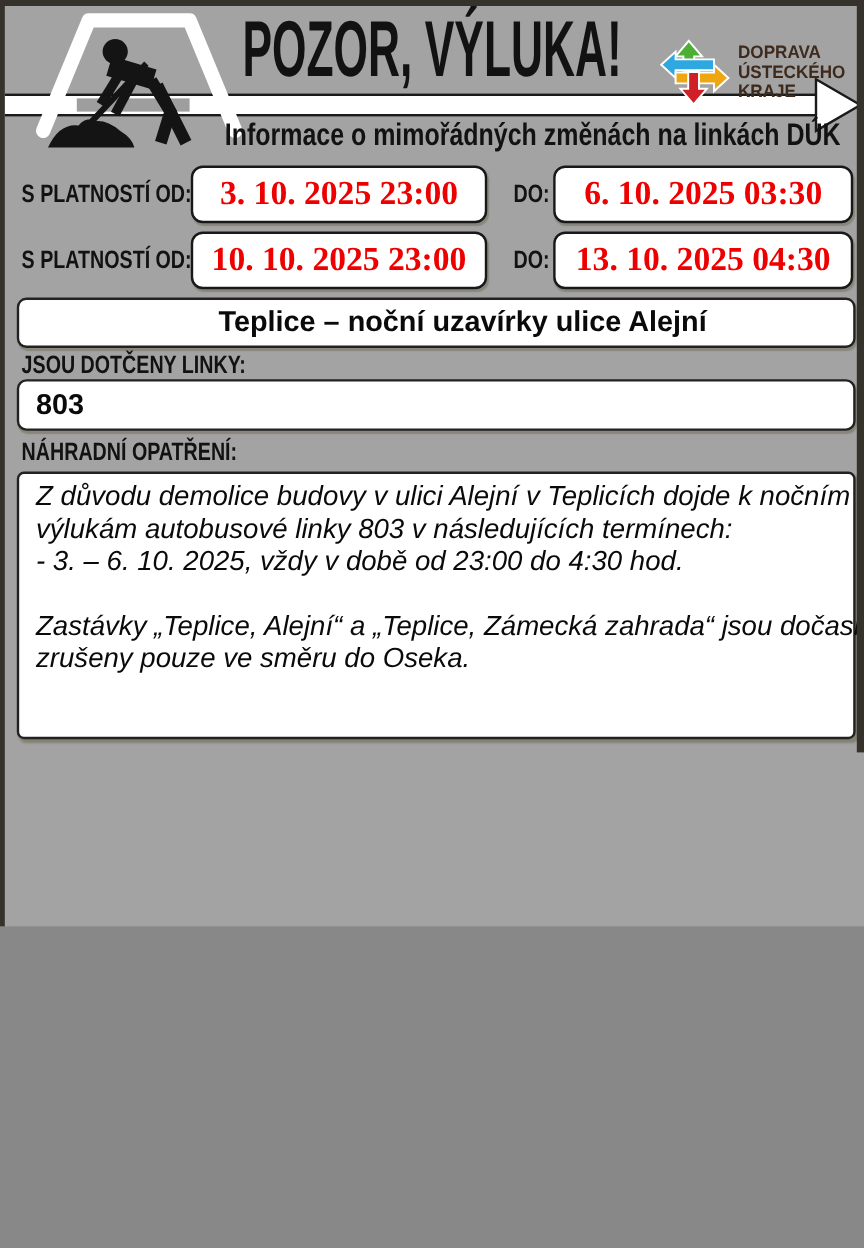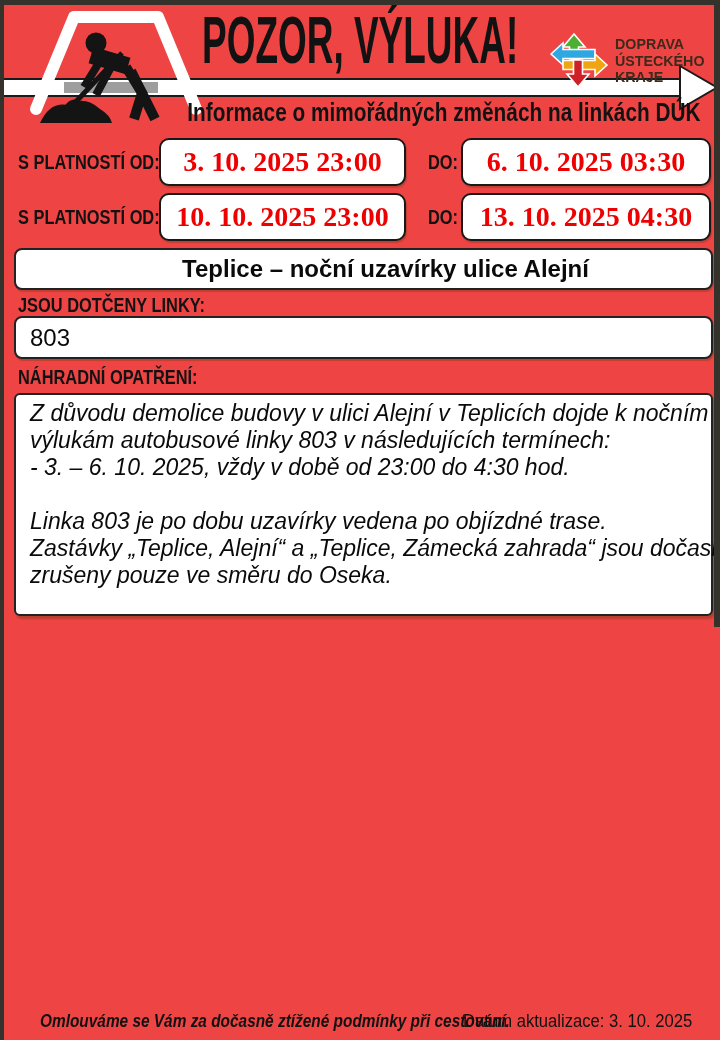--- a/index.html
+++ b/index.html
@@ -1,20 +1,20 @@
 <!DOCTYPE html>
 <html><head>
 <meta charset="utf-8">
 <style>
   * { margin:0; padding:0; box-sizing:border-box; }
   html,body { width:720px; height:1040px; }
   body { font-family:"Liberation Sans", sans-serif; background:#888; }
   .page {
-    position:relative; width:720px; height:1040px; overflow:hidden;
-    background:#ef4444;
+    position:relative; width:720px; height:772px; overflow:hidden;
+    background:#a3a3a3;
     border-left:4px solid #34322A;
     border-top:5px solid #34322A;
   }
   .frame-right {
     position:absolute; top:0; right:0; width:6px; height:622px;
     background:#34322A; z-index:20;
   }
   
   .header { position:absolute; left:0; top:0; width:716px; height:128px; }
   .band-svg { position:absolute; left:0; top:0; width:716px; height:128px; }
@@ -67,21 +67,21 @@
     position:absolute; left:14px; font-size:21px; font-weight:bold; color:#121212;
     white-space:nowrap; transform:scaleX(0.78); transform-origin:left top; line-height:22px;
   }
   .lines-label { top:289px; }
   .lines-box {
     position:absolute; left:10px; top:311px; width:699px; height:43px;
     background:#fff; border:2px solid #222; border-radius:8px;
     display:flex; align-items:center; padding-left:14px;
     box-shadow:1px 2px 1px rgba(60,50,0,0.25);
   }
-  .lines-value { font-size:24px; font-weight:normal; color:#0a0a0a;text-align:center; }
+  .lines-value { font-size:24px; font-weight:bold; color:#0a0a0a;text-align:center; }
   .measures-label { top:361px; }
   .measures-box {
     position:absolute; left:10px; top:388px; width:699px; height:223px;
     background:#fff; border:2px solid #222; border-radius:6px;
     padding:5px 14px 0 14px;
     box-shadow:2px 3px 2px rgba(60,50,0,0.3);
     font-style:italic;
   }
   .measure-line {
     font-size:23px; line-height:27px; min-height:27px; color:#0a0a0a; white-space:nowrap;
@@ -176,20 +176,19 @@
   <div class="lines-box">
     <span class="lines-value">803</span>
   </div>
 
   <div class="section-label measures-label">NÁHRADNÍ OPATŘENÍ:</div>
   <div class="measures-box">
     <div class="measure-line">Z důvodu demolice budovy v ulici Alejní v Teplicích dojde k nočním</div>
     <div class="measure-line">výlukám autobusové linky 803 v následujících termínech:</div>
     <div class="measure-line">- 3. – 6. 10. 2025, vždy v době od 23:00 do 4:30 hod.</div>
     <div class="measure-line"></div>
-    <div class="measure-line">Linka 803 je po dobu uzavírky vedena po objízdné trase.</div>
     <div class="measure-line">Zastávky „Teplice, Alejní“ a „Teplice, Zámecká zahrada“ jsou dočasně</div>
     <div class="measure-line">zrušeny pouze ve směru do Oseka.</div>
   </div>
 
   <div class="footer-apology">Omlouváme se Vám za dočasně ztížené podmínky při cestování.</div>
   <div class="footer-updated">Datum aktualizace: 3. 10. 2025</div>
 </div>
 
 </body></html>

